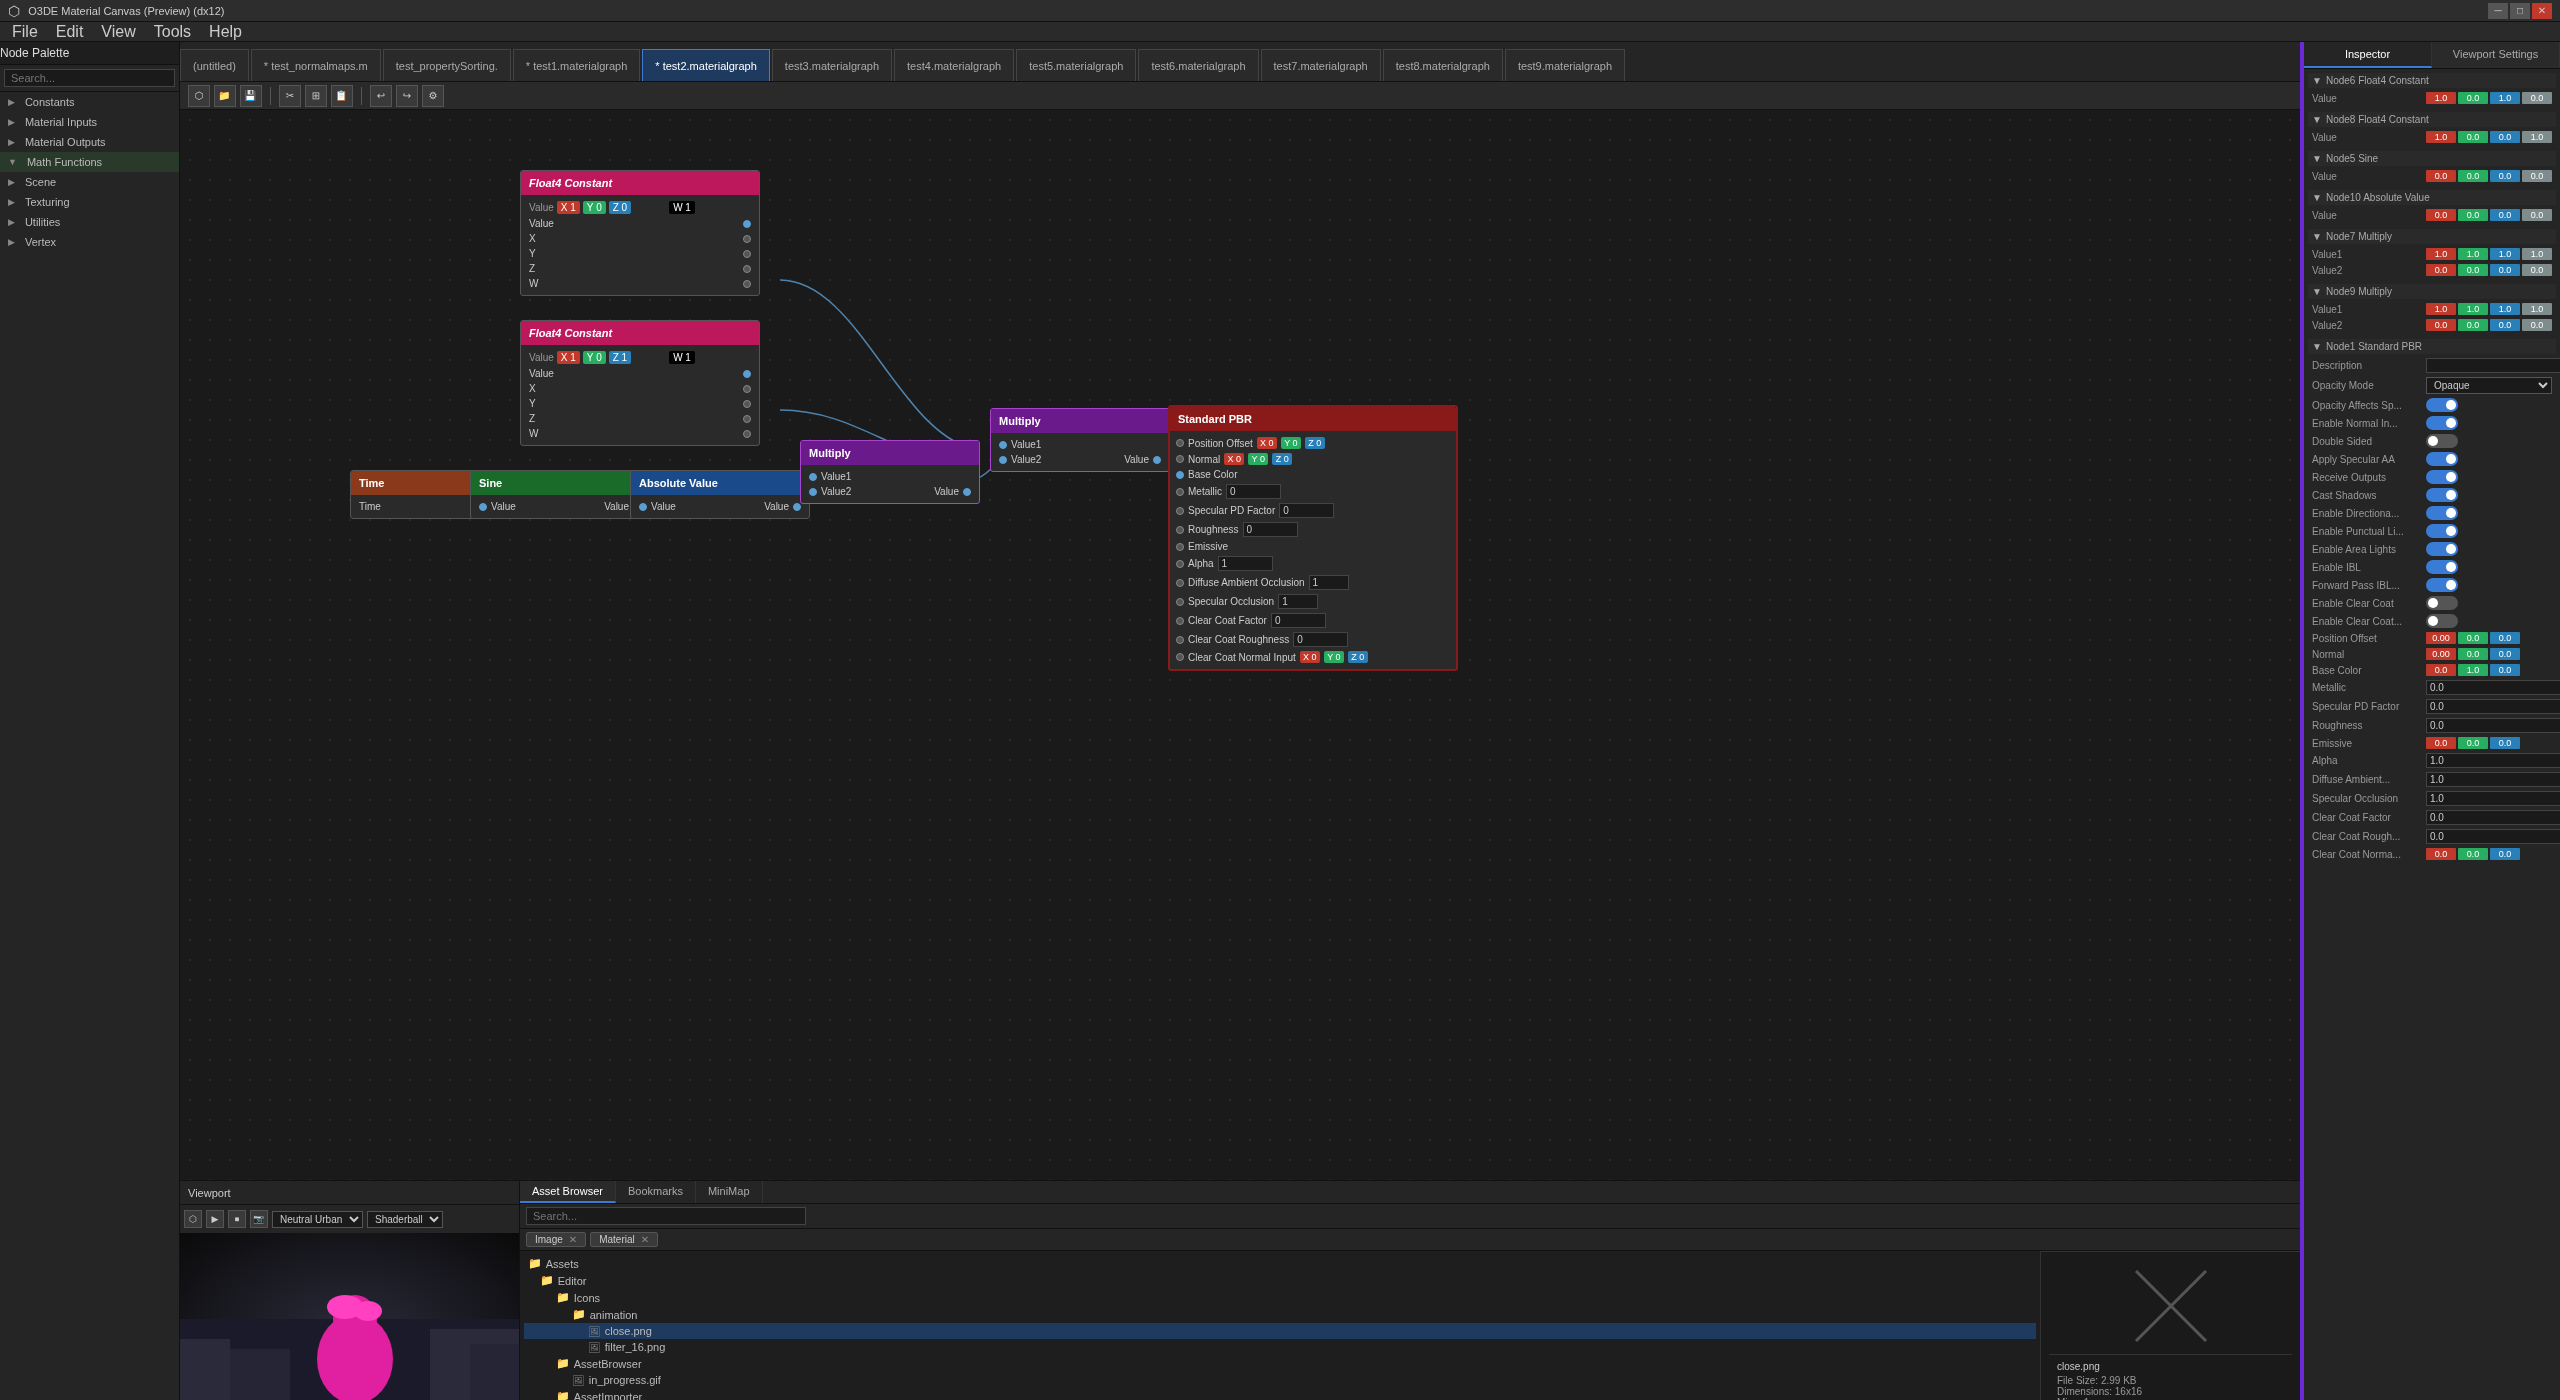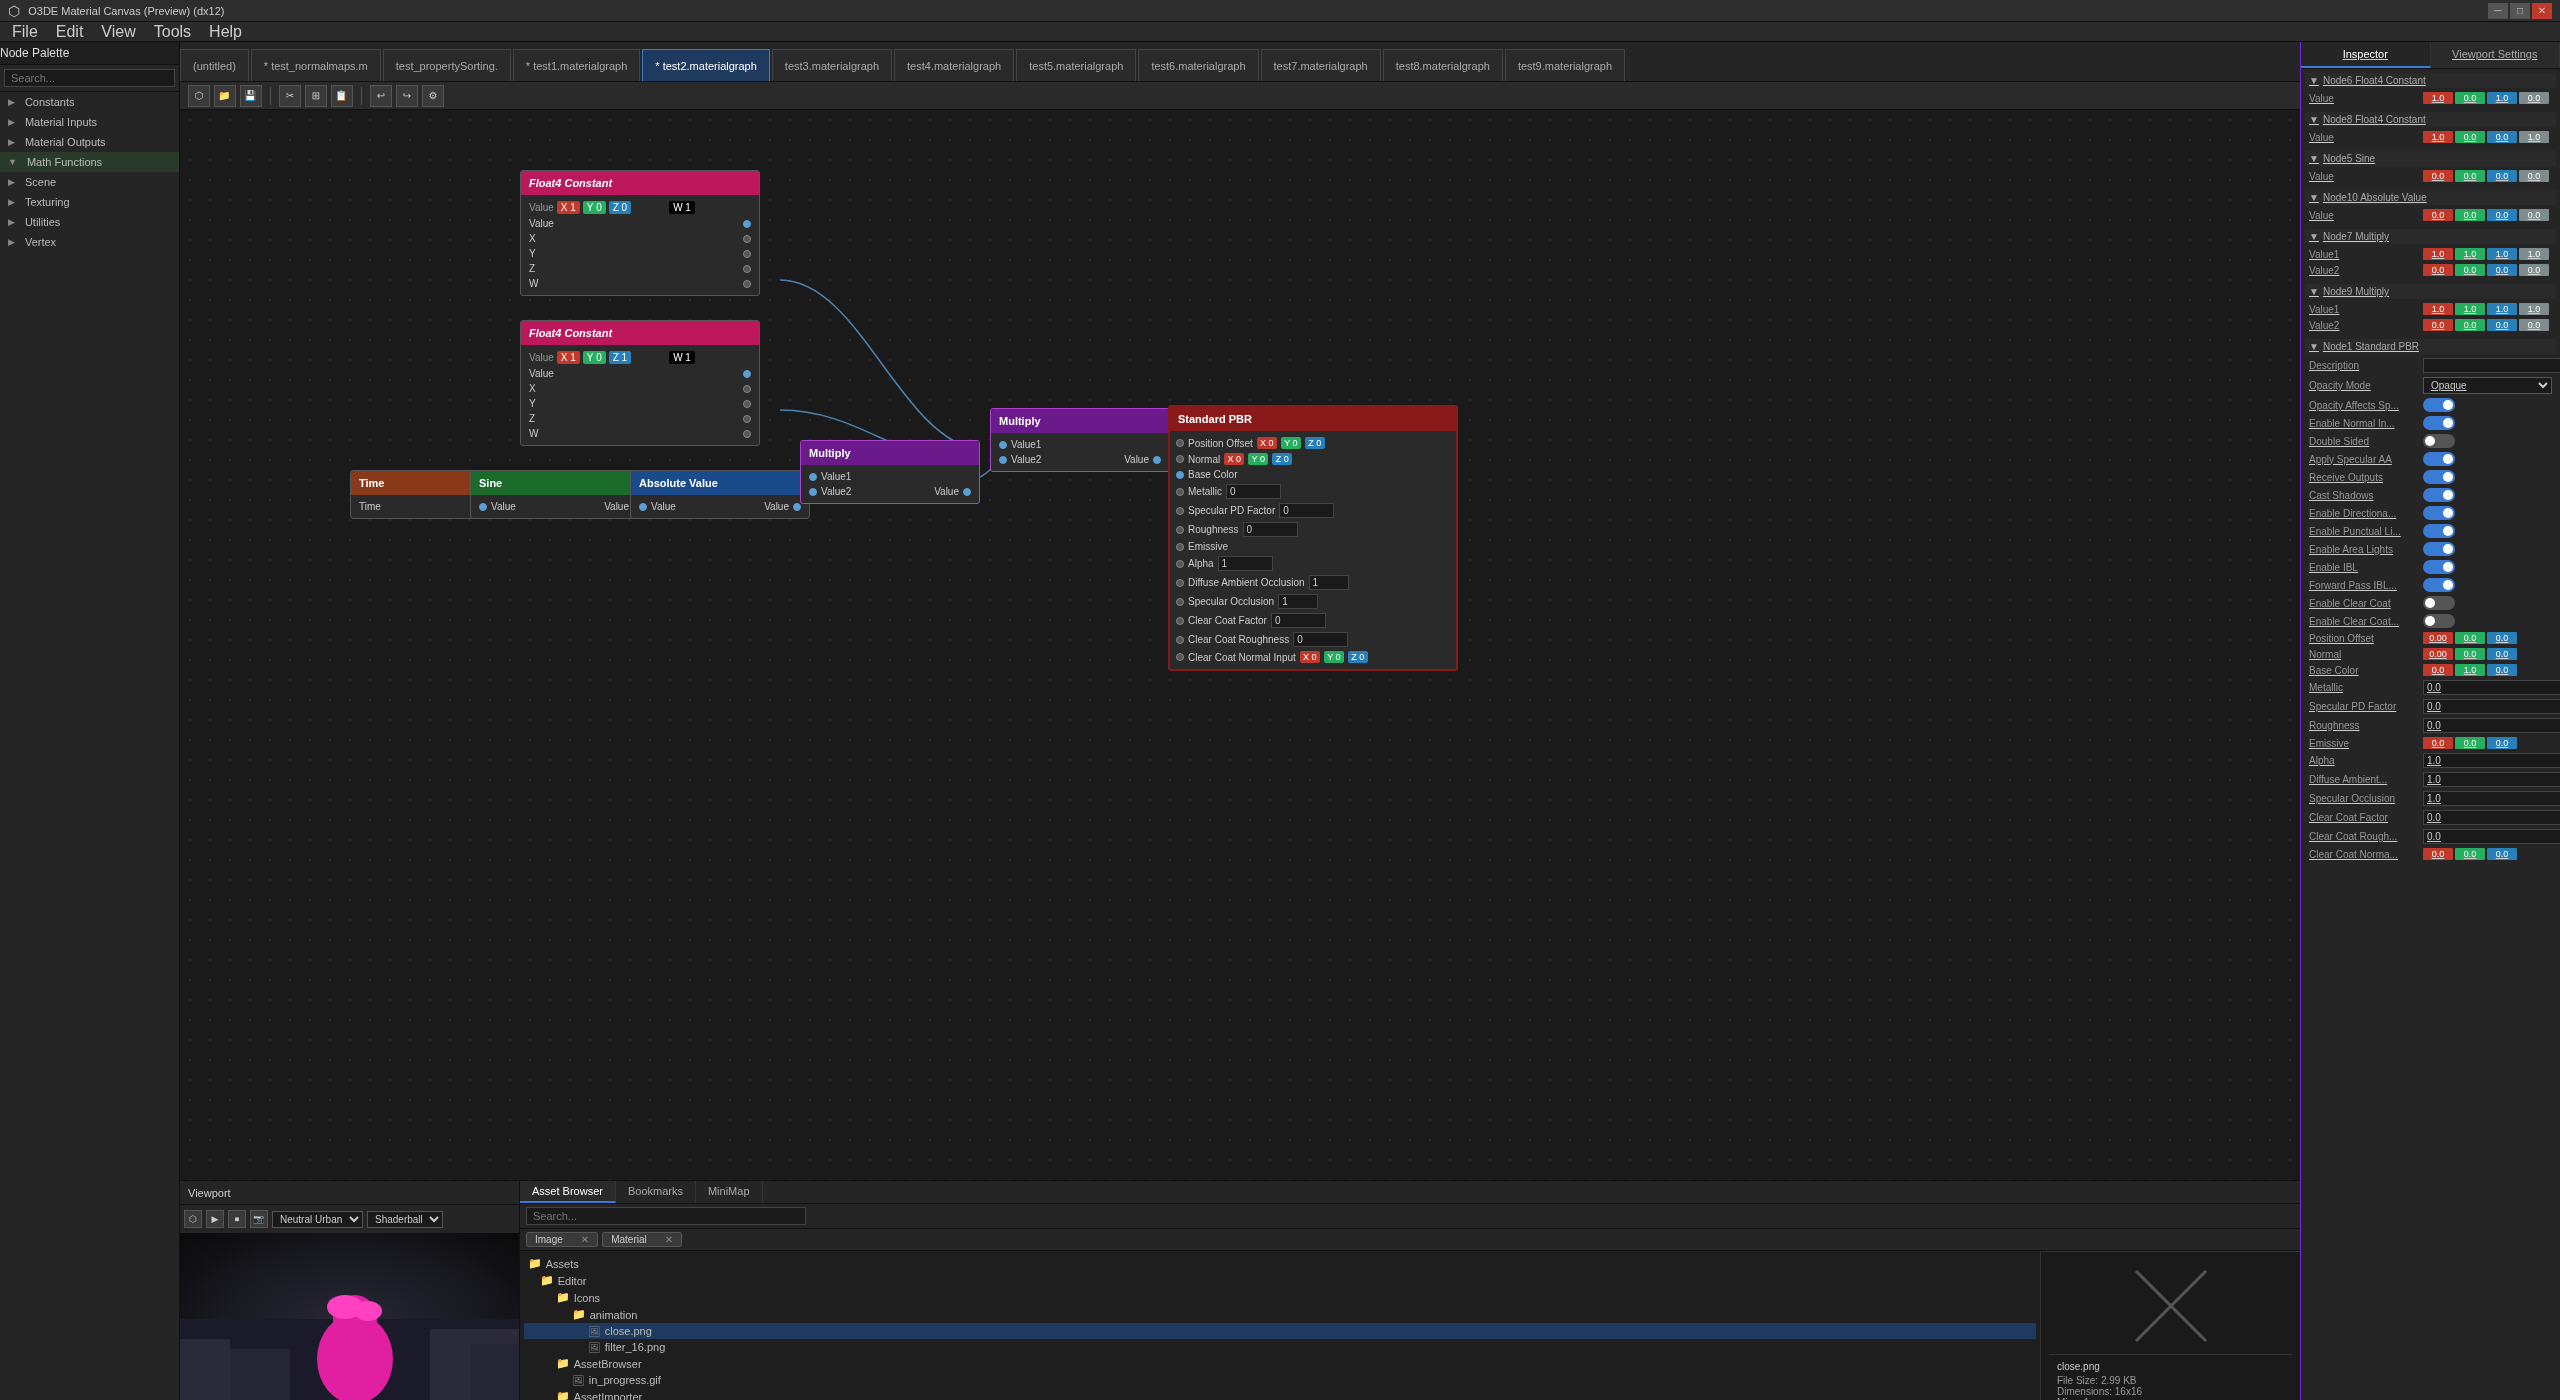--- a/index.html
+++ b/index.html
@@ -76,34 +76,34 @@
     #viewport-content { height: calc(220px - 24px); background: #0a0a0a; position: relative; overflow: hidden; }
     #viewport-controls { height: 28px; display: flex; align-items: center; padding: 0 4px; gap: 4px; background: #252525; }
     
     #asset-browser-panel { flex: 1; background: #1e1e1e; display: flex; flex-direction: column; }
     #asset-tabs { display: flex; background: #252525; border-bottom: 1px solid #111; }
     .asset-tab { padding: 4px 12px; font-size: 11px; color: #aaa; cursor: pointer; border-right: 1px solid #333; }
     .asset-tab.active { background: #2a2a2a; color: #fff; border-bottom: 2px solid #3a7bd5; }
     #asset-search { padding: 3px 6px; background: #252525; border-bottom: 1px solid #111; }
     #asset-search input { width: 280px; background: #1a1a1a; border: 1px solid #444; color: #ccc; padding: 2px 6px; font-size: 11px; }
     #asset-filter-tabs { display: flex; gap: 4px; padding: 3px 6px; background: #252525; border-bottom: 1px solid #111; }
-    .asset-filter { padding: 1px 8px; font-size: 10px; background: #3a3a3a; color: #ccc; border: 1px solid #555; cursor: pointer; border-radius: 2px; display: flex; align-items: center; gap: 18px; }
+    .asset-filter { padding: 1px 8px; font-size: 10px; background: #3a3a3a; color: #ccc; border: 1px solid #555; cursor: pointer; border-radius: 2px; display: flex; align-items: center; gap: 6px; }
     .asset-filter .x { color: #888; }
     #asset-tree { flex: 1; overflow-y: auto; padding: 4px; }
     .tree-item { padding: 2px 4px; font-size: 11px; color: #bbb; cursor: pointer; display: flex; align-items: center; gap: 4px; }
     .tree-indent { padding-left: 16px; }
     .tree-indent2 { padding-left: 32px; }
     .tree-indent3 { padding-left: 48px; }
     .tree-indent4 { padding-left: 64px; }
     .folder-icon { color: #f0a030; font-size: 11px; }
     .file-icon { color: #888; font-size: 10px; }
     .selected-file { background: #1e3a5f !important; }
     
     
-    #right-panel { width: 260px; background: #252525; border-left: 1px solid #6d28d9; display: flex; flex-direction: column; flex-shrink: 0; text-decoration: underline; }
+    #right-panel { width: 260px; background: #252525; border-left: 4px solid #6d28d9; display: flex; flex-direction: column; flex-shrink: 0; }
     #inspector-tabs { display: flex; background: #2a2a2a; border-bottom: 1px solid #111; }
     .inspector-tab { flex: 1; padding: 6px 4px; text-align: center; font-size: 11px; color: #aaa; cursor: pointer; border-right: 1px solid #333; }
     .inspector-tab.active { background: #252525; color: #fff; border-bottom: 2px solid #3a7bd5; }
     #inspector-content { flex: 1; overflow-y: auto; padding: 4px; }
     .inspector-section { margin-bottom: 6px; }
     .inspector-section-title { color: #aaa; font-size: 10px; padding: 2px 4px; background: #2a2a2a; margin-bottom: 2px; display: flex; align-items: center; gap: 4px; }
     .inspector-row { display: flex; align-items: center; padding: 2px 4px; gap: 4px; font-size: 10px; }
     .inspector-label { color: #999; width: 110px; flex-shrink: 0; }
     .inspector-val { flex: 1; background: #1a1a1a; border: 1px solid #444; color: #ccc; padding: 1px 3px; font-size: 10px; }
     .val-boxes { display: flex; gap: 2px; flex: 1; }

